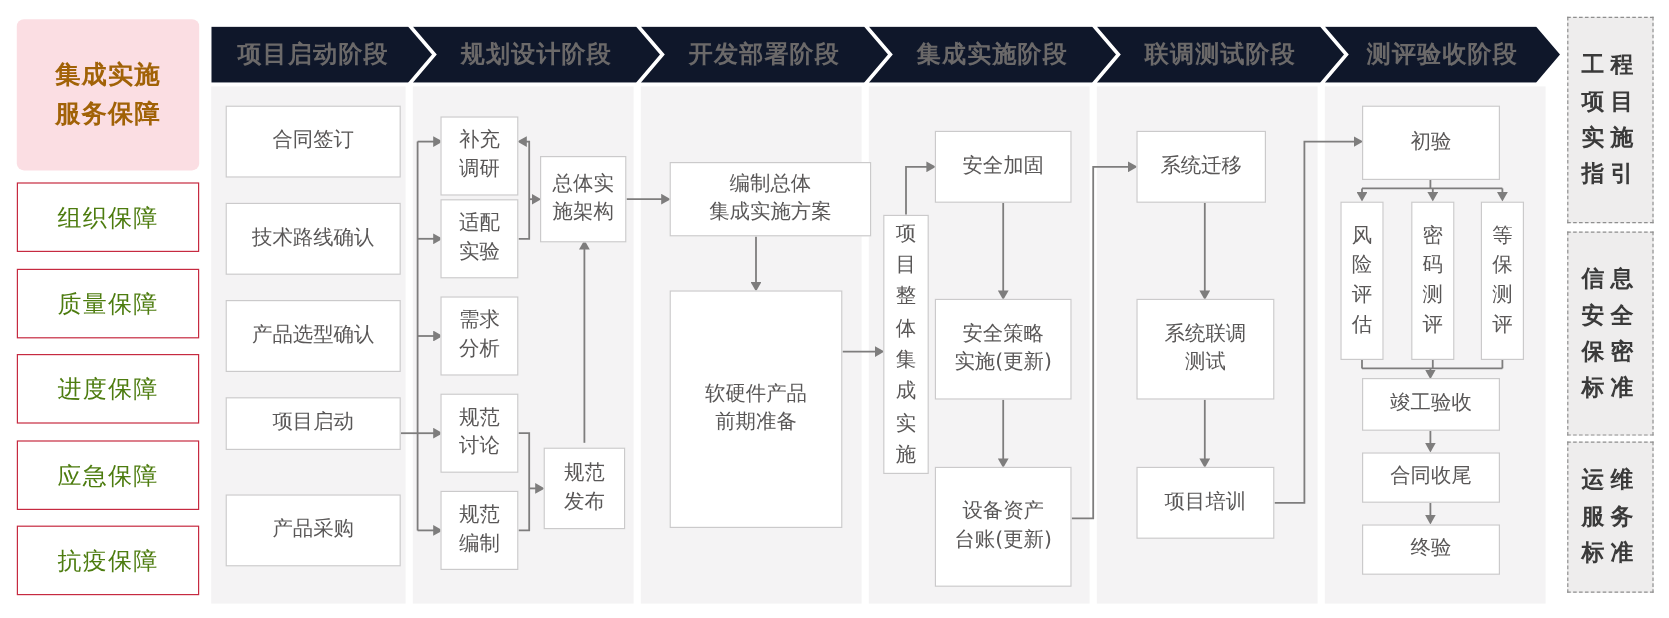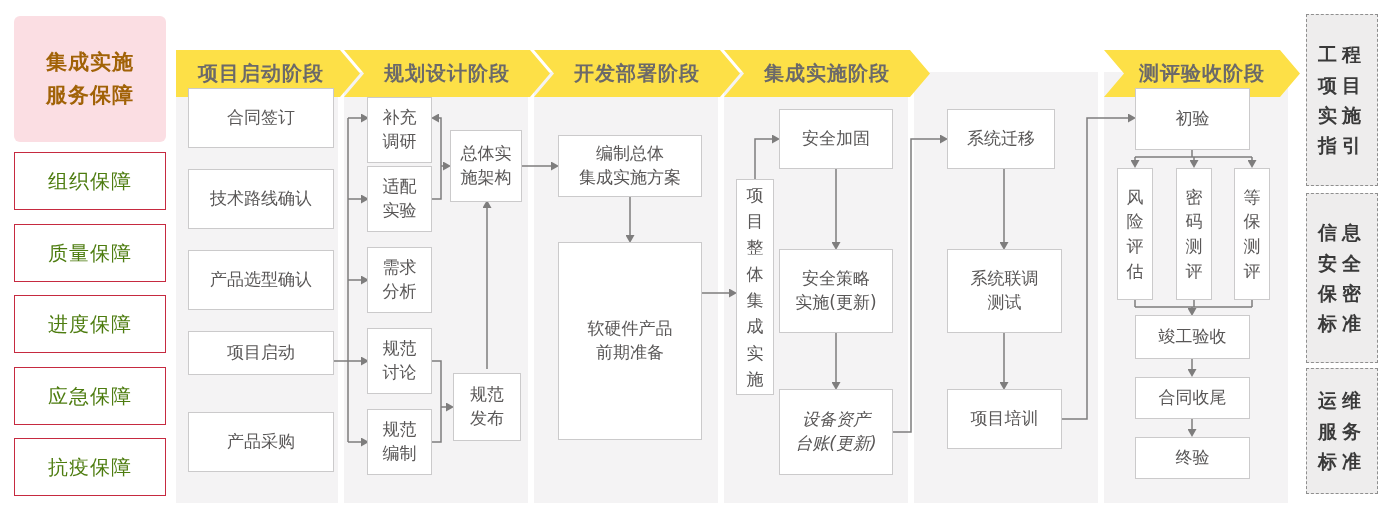--- a/index.html
+++ b/index.html
@@ -2,25 +2,25 @@
 <html><head>
 <meta charset="utf-8">
 <style>
   html,body{margin:0;padding:0;background:#fff;}
   #canvas{
     position:relative;width:1391px;height:515px;background:#fff;overflow:hidden;
     font-family:"DejaVu Sans","Liberation Sans",sans-serif;
   }
   .band{position:absolute;top:72px;height:431px;background:#f4f3f4;}
   .chev{
-    position:absolute;top:22px;height:47px;background:#fde047;
+    position:absolute;top:22px;height:47px;background:#0f172a;
     display:flex;align-items:center;justify-content:center;
     font-size:20px;font-weight:bold;color:#6b6969;letter-spacing:1px;
     clip-path:polygon(0 0,calc(100% - 20px) 0,100% 50%,calc(100% - 20px) 100%,0 100%,20px 50%);
-    padding:0;box-sizing:border-box;margin-top:28px;
+    padding:0;box-sizing:border-box;
   }
   .chev.first{clip-path:polygon(0 0,calc(100% - 20px) 0,100% 50%,calc(100% - 20px) 100%,0 100%);padding-right:14px;}
   .box{
     position:absolute;background:#fff;border:1px solid #cbcacb;box-sizing:border-box;
     display:flex;align-items:center;justify-content:center;text-align:center;
     color:#595757;font-size:17px;line-height:1.4;white-space:pre-line;
   }
   .ptitle{
     position:absolute;left:14px;top:16px;width:152px;height:126px;background:#fbdee3;border-radius:6px;
     display:flex;align-items:center;justify-content:center;text-align:center;
@@ -106,20 +106,21 @@
   <div class="sideitem" style="top:152px;">组织保障</div>
   <div class="sideitem" style="top:224px;">质量保障</div>
   <div class="sideitem" style="top:295px;">进度保障</div>
   <div class="sideitem" style="top:367px;">应急保障</div>
   <div class="sideitem" style="top:438px;">抗疫保障</div>
 
   <div class="chev first" style="left:176px;width:184px;">项目启动阶段</div>
   <div class="chev" style="left:344px;width:206px;">规划设计阶段</div>
   <div class="chev" style="left:534px;width:206px;">开发部署阶段</div>
   <div class="chev" style="left:724px;width:206px;">集成实施阶段</div>
+  <div class="chev" style="left:914px;width:206px;">联调测试阶段</div>
   <div class="chev" style="left:1104px;width:196px;">测评验收阶段</div>
 
   <div class="box" style="left:188px;top:88px;width:146px;height:60px;">合同签订</div>
   <div class="box" style="left:188px;top:169px;width:146px;height:60px;">技术路线确认</div>
   <div class="box" style="left:188px;top:250px;width:146px;height:60px;">产品选型确认</div>
   <div class="box" style="left:188px;top:331px;width:146px;height:44px;">项目启动</div>
   <div class="box" style="left:188px;top:412px;width:146px;height:60px;">产品采购</div>
 
   <div class="box" style="left:367px;top:97px;width:65px;height:66px;">补充
 调研</div>
@@ -129,37 +130,37 @@
 分析</div>
   <div class="box" style="left:367px;top:328px;width:65px;height:66px;">规范
 讨论</div>
   <div class="box" style="left:367px;top:409px;width:65px;height:66px;">规范
 编制</div>
   <div class="box" style="left:450px;top:130px;width:72px;height:72px;">总体实
 施架构</div>
   <div class="box" style="left:453px;top:373px;width:68px;height:68px;">规范
 发布</div>
 
-  <div class="box" style="left:558px;top:135px;width:144px;height:62px;">编制总体
+  <div class="box" style="left:558px;top:135px;width:168px;height:62px;">编制总体
 集成实施方案</div>
   <div class="box" style="left:558px;top:242px;width:144px;height:198px;">软硬件产品
 前期准备</div>
 
   <div class="box" style="left:736px;top:179px;width:38px;height:216px;line-height:1.55;">项
 目
 整
 体
 集
 成
 实
 施</div>
   <div class="box" style="left:779px;top:109px;width:114px;height:60px;">安全加固</div>
   <div class="box" style="left:779px;top:249px;width:114px;height:84px;">安全策略
 实施(更新)</div>
-  <div class="box" style="left:779px;top:389px;width:114px;height:86px;font-style:italic;">设备资产
+  <div class="box" style="left:779px;top:389px;width:114px;height:100px;">设备资产
 台账(更新)</div>
 
   <div class="box" style="left:947px;top:109px;width:108px;height:60px;text-align:right;">系统迁移</div>
   <div class="box" style="left:947px;top:249px;width:115px;height:84px;">系统联调
 测试</div>
   <div class="box" style="left:947px;top:389px;width:115px;height:60px;">项目培训</div>
 
   <div class="box" style="left:1135px;top:88px;width:115px;height:62px;">初验</div>
   <div class="box" style="left:1117px;top:168px;width:36px;height:132px;line-height:1.45;">风
 险

